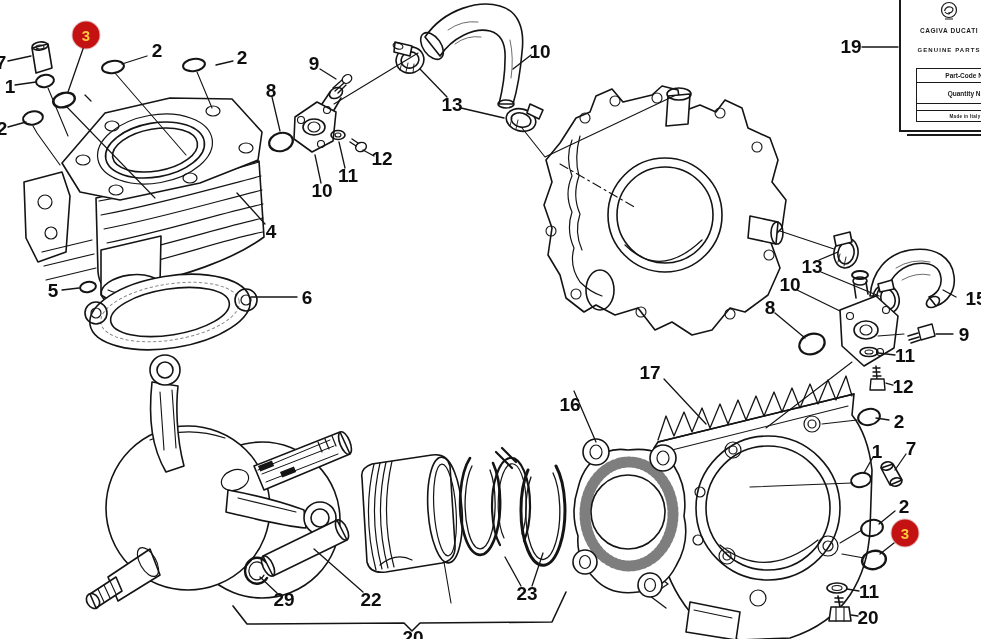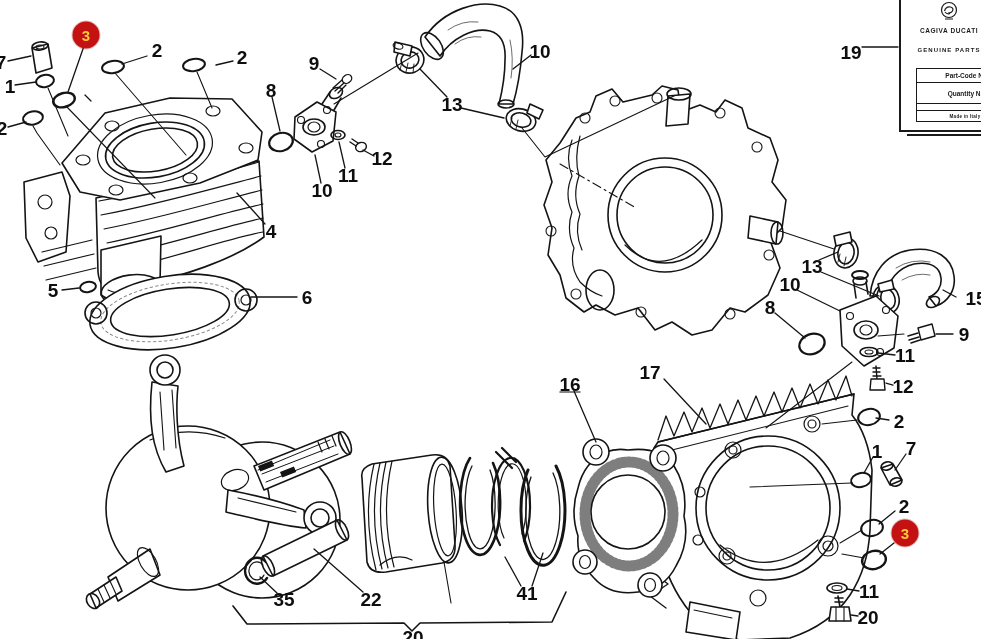--- a/index.html
+++ b/index.html
@@ -471,34 +471,34 @@
     <span class="callout" style="left: 271px; top: 90px;">8</span>
     <span class="callout" style="left: 314px; top: 63px;">9</span>
     <span class="callout" style="left: 322px; top: 190px;">10</span>
     <span class="callout" style="left: 348px; top: 175px;">11</span>
     <span class="callout" style="left: 382px; top: 158px;">12</span>
     <span class="callout" style="left: 452px; top: 104px;">13</span>
     <span class="callout" style="left: 540px; top: 51px;">10</span>
     <span class="callout" style="left: 271px; top: 231px;">4</span>
     <span class="callout" style="left: 53px; top: 290px;">5</span>
     <span class="callout" style="left: 307px; top: 297px;">6</span>
-    <span class="callout" style="left: 851px; top: 52px;">19</span>
+    <span class="callout" style="left: 851px; top: 46px;">19</span>
     <span class="callout" style="left: 812px; top: 266px;">13</span>
     <span class="callout" style="left: 976px; top: 298px;">15</span>
     <span class="callout" style="left: 790px; top: 284px;">10</span>
     <span class="callout" style="left: 770px; top: 307px;">8</span>
     <span class="callout" style="left: 964px; top: 334px;">9</span>
     <span class="callout" style="left: 905px; top: 355px;">11</span>
     <span class="callout" style="left: 903px; top: 386px;">12</span>
-    <span class="callout" style="left: 570px; top: 384px; text-decoration: underline;">16</span>
+    <span class="callout" style="left: 570px; top: 404px;">16</span>
     <span class="callout" style="left: 650px; top: 372px;">17</span>
     <span class="callout" style="left: 899px; top: 421px;">2</span>
     <span class="callout" style="left: 877px; top: 451px;">1</span>
     <span class="callout" style="left: 911px; top: 448px;">7</span>
     <span class="callout" style="left: 904px; top: 506px;">2</span>
     <span class="callout highlight" style="left: 905px; top: 533px;">3</span>
     <span class="callout" style="left: 869px; top: 591px;">11</span>
     <span class="callout" style="left: 868px; top: 617px;">20</span>
-    <span class="callout" style="left: 284px; top: 599px;">35</span>
+    <span class="callout" style="left: 284px; top: 599px;">29</span>
     <span class="callout" style="left: 371px; top: 599px;">22</span>
-    <span class="callout" style="left: 527px; top: 593px;">41</span>
+    <span class="callout" style="left: 527px; top: 593px;">23</span>
     <span class="callout" style="left: 413px; top: 637px;">20</span>
   </div>
 
 </body></html>

